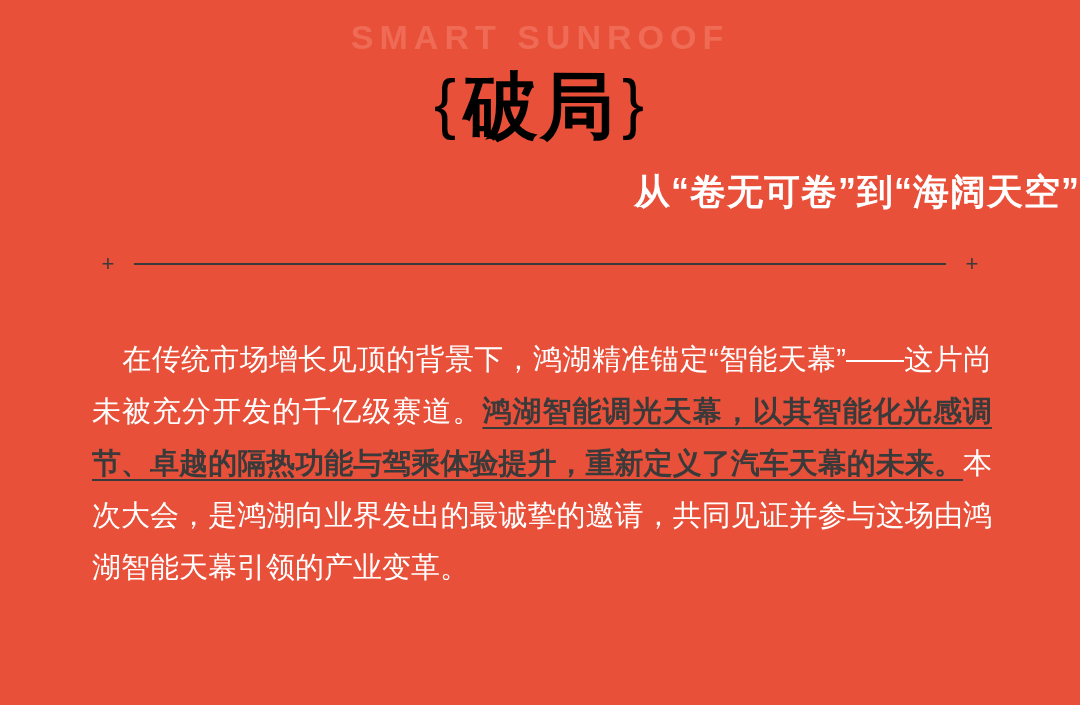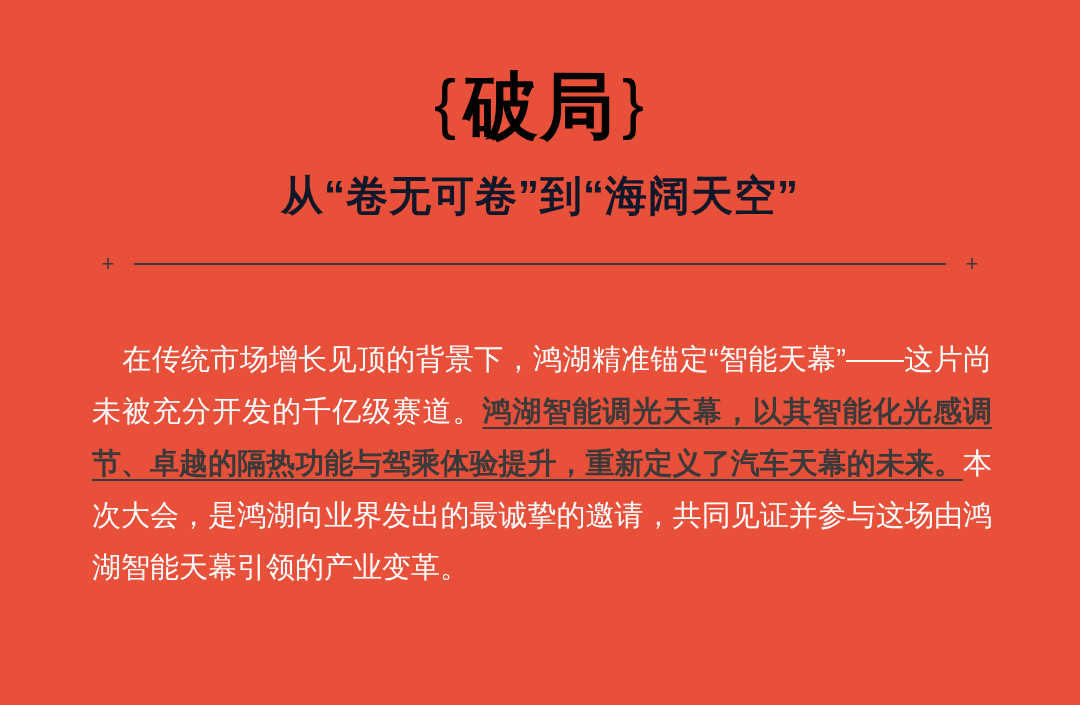--- a/index.html
+++ b/index.html
@@ -57,24 +57,24 @@
     vertical-align: 6px;
     padding: 0 6px;
   }
 
   
   .subhead {
     position: absolute;
     top: 168px;
     left: 0;
     width: 100%;
-    text-align: center;
-    font-size: 42px;
+    text-align: right;
+    font-size: 36px;
     font-weight: 700;
-    color: #0f172a;
+    color: #ffffff;
     letter-spacing: 1px;
   }
 
   
   .divider {
     position: absolute;
     top: 250px;
     left: 96px;
     width: 888px;
     height: 28px;
@@ -120,20 +120,21 @@
     text-decoration: underline;
     text-decoration-thickness: 2px;
     text-underline-offset: 6px;
   }
 </style>
 </head>
 <body>
 
 <div class="page">
 
+  <div class="brand">SMART SUNROOF</div>
 
   <div class="headline">
     <span class="brace">{</span><span>破局</span><span class="brace">}</span>
   </div>
 
   <div class="subhead">从“卷无可卷”到“海阔天空”</div>
 
   <div class="divider">
     <span class="plus">+</span>
     <span class="rule"></span>

